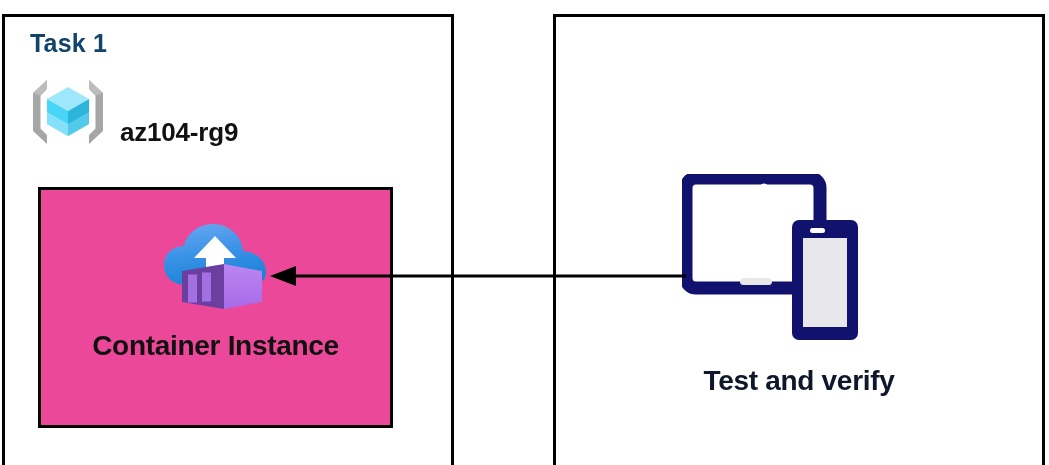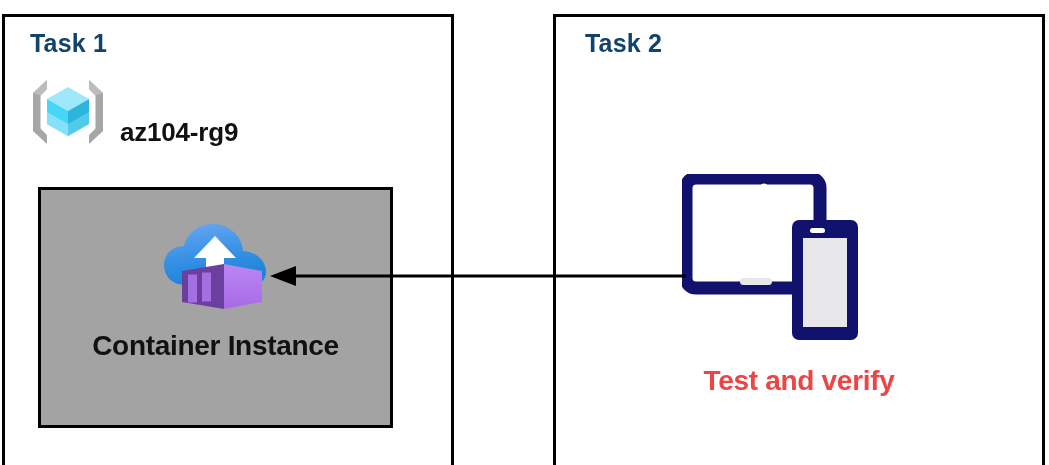--- a/index.html
+++ b/index.html
@@ -61,21 +61,21 @@
     letter-spacing: -0.2px;
   }
 
   
   #resource-box {
     position: absolute;
     left: 38px;
     top: 175px;
     width: 355px;
     height: 241px;
-    background: #a3a3a3;
+    background: #ec4899;
     border: 3px solid #000000;
     box-sizing: border-box;
   }
   #aci-icon {
     position: absolute;
     left: 50%;
     top: 23px;
     transform: translateX(-50%);
     width: 108px;
     height: 106px;
@@ -103,21 +103,21 @@
     display: block;
   }
   #devices-caption {
     position: absolute;
     left: 553px;
     width: 492px;
     top: 353px;
     text-align: center;
     font-size: 28px;
     font-weight: bold;
-    color: #ef4444;
+    color: #0f172a;
     letter-spacing: -0.3px;
   }
 
   
   #connector {
     position: absolute;
     left: 268px;
     top: 248px;
     width: 418px;
     height: 32px;
@@ -188,21 +188,20 @@
 
       <path d="M62 51 L100 58 L100 89 L62 96 Z" fill="url(#boxSideGrad)"></path>
       <path d="M20 58 L62 51 L100 58 L62 63 Z" fill="#8a52c8" opacity="0.0"></path>
     </svg>
 
     <div id="aci-caption">Container Instance</div>
   </div>
 
   <div class="task-panel" id="panel-task2"></div>
 
-  <div class="task-label" id="label-task2">Task 2</div>
 
   <svg id="devices-icon" viewBox="0 0 192 172">
 
     <rect x="4" y="4" width="134" height="110" rx="10" ry="10" fill="none" stroke="#11116e" stroke-width="13"></rect>
 
     <circle cx="82" cy="13" r="3.4" fill="#ffffff"></circle>
 
     <rect x="58" y="104" width="32" height="7" rx="3.5" ry="3.5" fill="#e8e8ea"></rect>
 
     <rect x="110" y="46" width="66" height="120" rx="7" ry="7" fill="#11116e"></rect>

